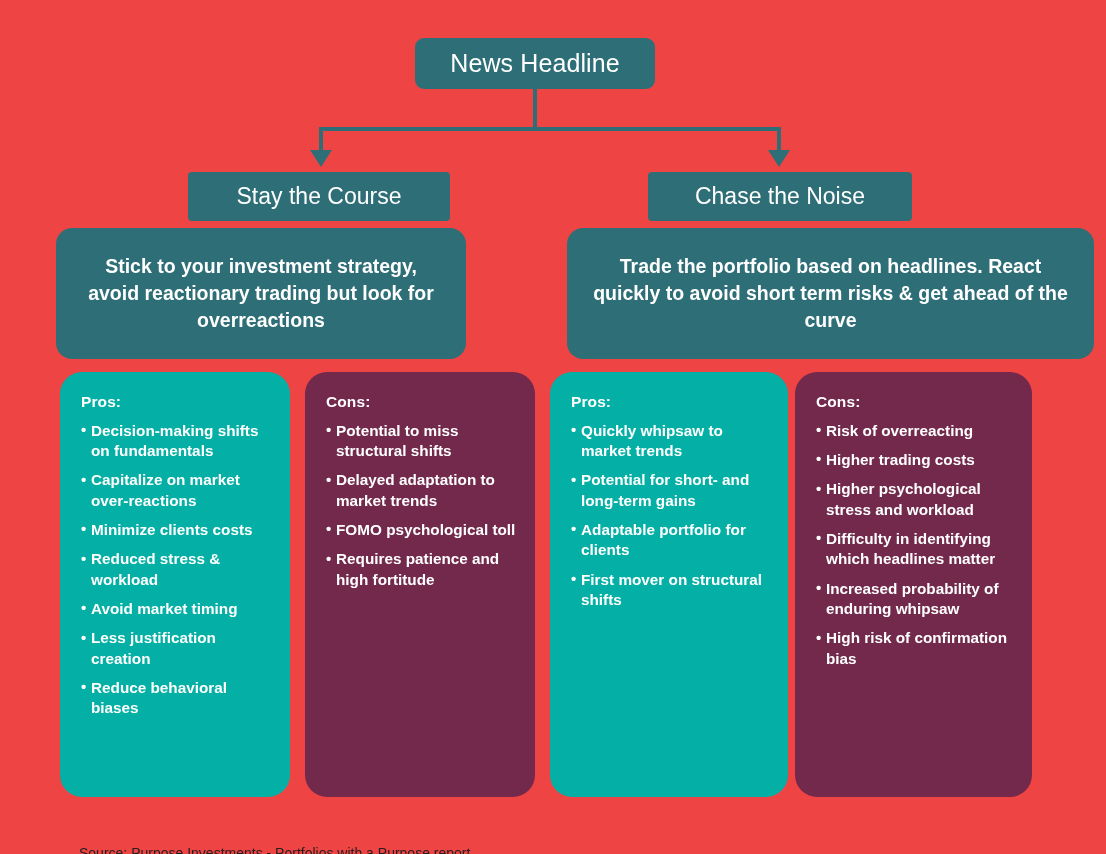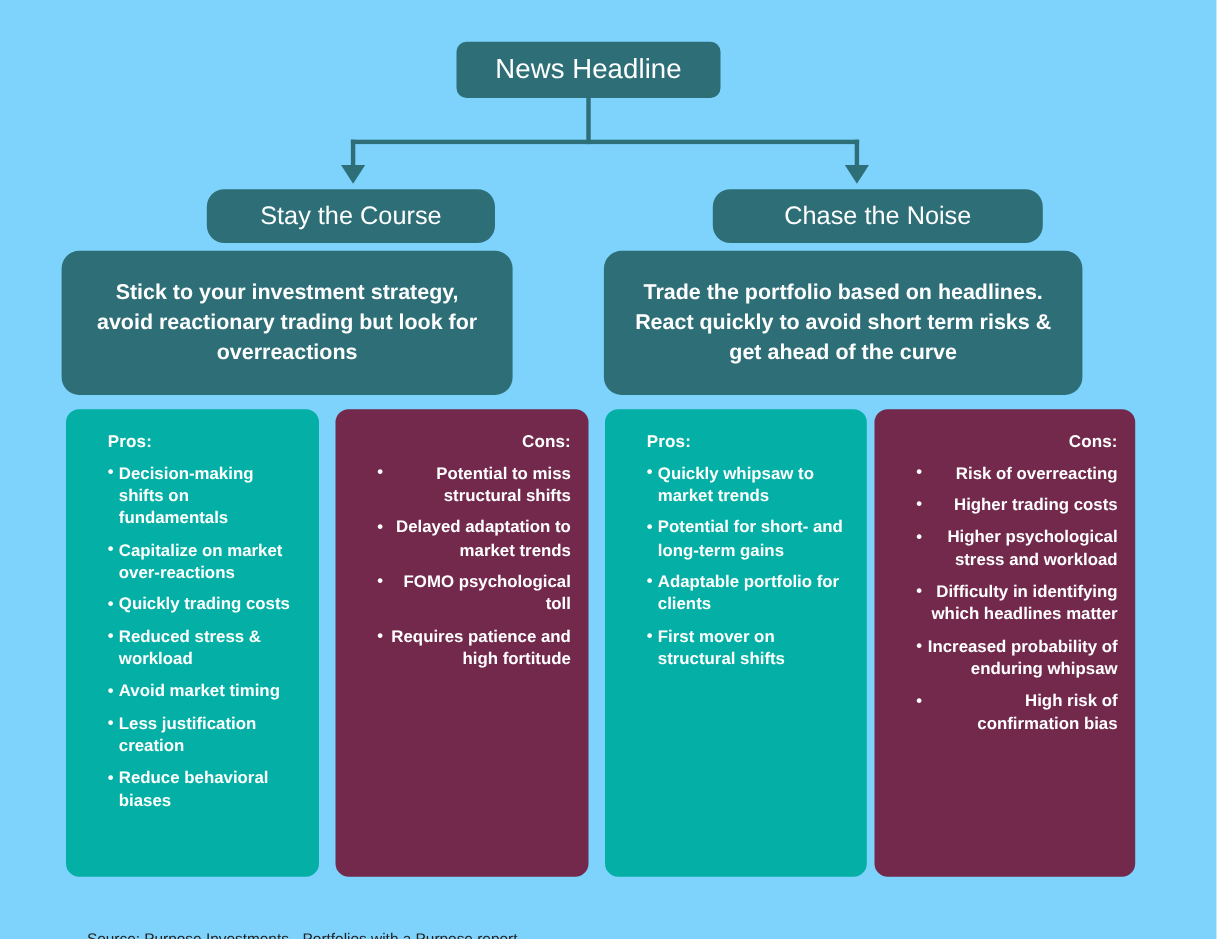--- a/index.html
+++ b/index.html
@@ -8,21 +8,21 @@
     background: #ffffff;
   }
   body {
     font-family: "Liberation Sans", sans-serif;
     -webkit-font-smoothing: antialiased;
   }
   #canvas {
     position: relative;
     width: 1106px;
     height: 854px;
-    background: #7dd3fc;
+    background: #ef4444;
     overflow: hidden;
   }
 
   
   .root-node {
     position: absolute;
     left: 415px;
     top: 38px;
     width: 240px;
     height: 51px;
@@ -60,69 +60,69 @@
   }
   .arrow-left  { left: 310px; top: 150px; }
   .arrow-right { left: 768px; top: 150px; }
 
   
   .branch-tab {
     position: absolute;
     top: 172px;
     height: 49px;
     background: #2E6F77;
+    border-radius: 4px;
+    display: flex;
+    align-items: center;
+    justify-content: center;
+    box-sizing: border-box;
+  }
+  .branch-tab .label {
+    color: #ffffff;
+    font-size: 23px;
+    line-height: 1;
+  }
+  .branch-tab-left  { left: 188px; width: 262px; }
+  .branch-tab-right { left: 648px; width: 264px; }
+
+  
+  .desc-panel {
+    position: absolute;
+    top: 228px;
+    height: 131px;
+    background: #2E6F77;
     border-radius: 16px;
     display: flex;
     align-items: center;
     justify-content: center;
     box-sizing: border-box;
-  }
-  .branch-tab .label {
-    color: #ffffff;
-    font-size: 23px;
-    line-height: 1;
-  }
-  .branch-tab-left  { left: 188px; width: 262px; }
-  .branch-tab-right { left: 648px; width: 300px; }
-
-  
-  .desc-panel {
-    position: absolute;
-    top: 228px;
-    height: 131px;
-    background: #2E6F77;
-    border-radius: 16px;
-    display: flex;
-    align-items: center;
-    justify-content: center;
-    box-sizing: border-box;
     padding: 6px 24px;
   }
   .desc-panel .text {
     color: #ffffff;
     font-size: 19.5px;
     line-height: 1.38;
     text-align: center;
     font-weight: 600;
   }
   .desc-left  { left: 56px;  width: 410px; }
-  .desc-right { left: 549px; width: 435px; }
+  .desc-right { left: 567px; width: 527px; }
 
   
   .pc-col {
     position: absolute;
     top: 372px;
     height: 425px;
-    border-radius: 12px;
-    box-sizing: border-box;
-    padding: 22px 16px 12px 38px;
+    border-radius: 22px;
+    box-sizing: border-box;
+    padding: 22px 16px 12px 21px;
     overflow: hidden;
   }
   .pc-pros { background: #04B0A5; }
-  .pc-cons { background: #72294C; text-align: right; }
+  .pc-cons { background: #72294C; }
 
   .pc-col1 { left: 60px;  width: 230px; }
   .pc-col2 { left: 305px; width: 230px; }
   .pc-col3 { left: 550px; width: 238px; }
   .pc-col4 { left: 795px; width: 237px; }
 
   .pc-heading {
     color: #ffffff;
     font-size: 15.5px;
     font-weight: bold;
@@ -185,21 +185,21 @@
   </div>
   <div class="desc-panel desc-left">
     <span class="text">Stick to your investment strategy, avoid reactionary trading but look for overreactions</span>
   </div>
 
   <div class="pc-col pc-pros pc-col1">
     <div class="pc-heading">Pros:</div>
     <ul class="pc-list">
       <li class="pc-item">Decision-making shifts on fundamentals</li>
       <li class="pc-item">Capitalize on market over-reactions</li>
-      <li class="pc-item">Quickly trading costs</li>
+      <li class="pc-item">Minimize clients costs</li>
       <li class="pc-item">Reduced stress &amp; workload</li>
       <li class="pc-item">Avoid market timing</li>
       <li class="pc-item">Less justification creation</li>
       <li class="pc-item">Reduce behavioral biases</li>
     </ul>
   </div>
 
   <div class="pc-col pc-cons pc-col2">
     <div class="pc-heading">Cons:</div>
     <ul class="pc-list">

